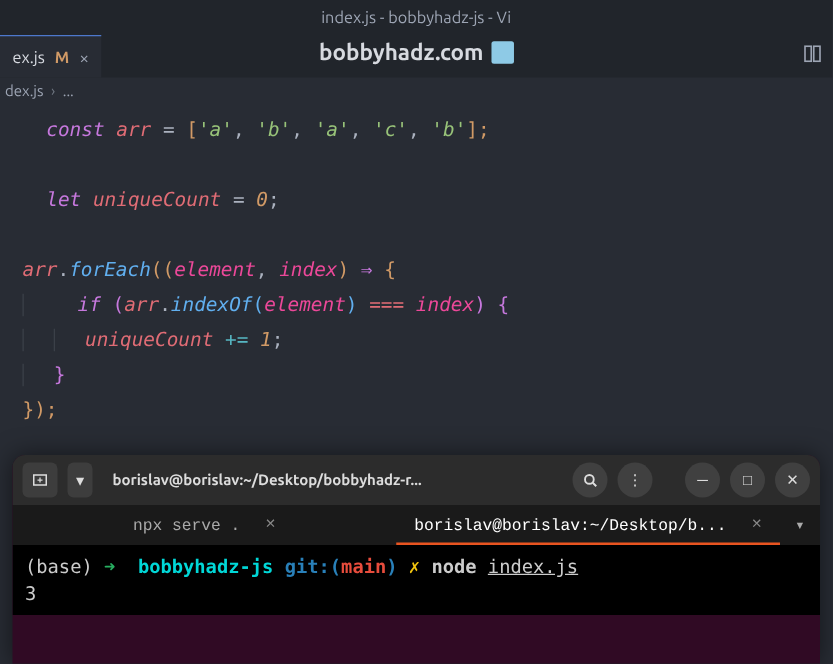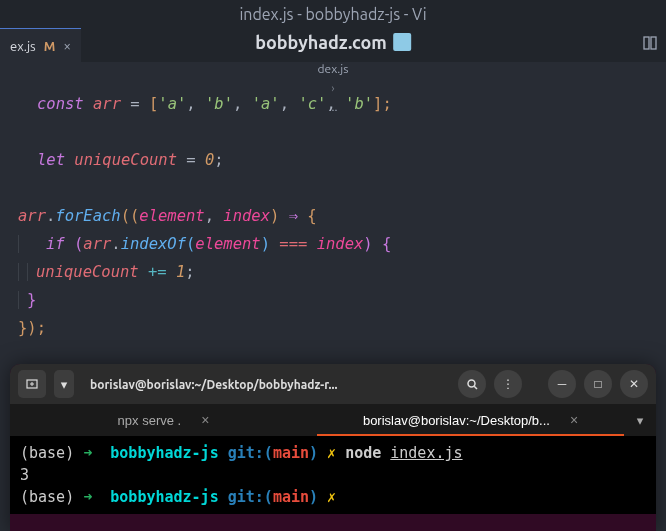--- a/index.html
+++ b/index.html
@@ -12,21 +12,21 @@
   overflow: hidden;
   position: relative;
 }
 .titlebar {
   height: 28px;
   background: #21252b;
   display: flex;
   align-items: center;
   justify-content: center;
   color: #9da5b4;
-  font-size: 16px;
+  font-size: 13px;
   font-family: Ubuntu, sans-serif;
 }
 .tabs-row {
   height: 34px;
   background: #21252b;
   display: flex;
   align-items: center;
   position: relative;
 }
 .tab {
@@ -71,33 +71,32 @@
 }
 .breadcrumb {
   height: 22px;
   padding: 0 4px;
   display: flex;
   align-items: center;
   gap: 6px;
   font-size: 12px;
   color: #9da5b4;
   font-family: Ubuntu, sans-serif;
-  flex-direction: column;
 }
 .breadcrumb-sep { color: #6f7681; }
 .code-area {
   padding: 6px 0 0 18px;
   font-size: 15.5px;
   line-height: 28px;
   font-style: italic;
 }
 .code-line { white-space: pre; }
 .indent-guide {
   border-left: 1px solid #3b4048;
-  padding-left: 8px;
+  padding-left: 24px;
 }
 .tok-kw { color: #c678dd; margin-left: 19px; }
 .tok-var { color: #e06c75; }
 .tok-op { color: #56b6c2; }
 .tok-eq { color: #abb2bf; font-style: normal; }
 .tok-str { color: #98c379; }
 .tok-punc { color: #abb2bf; font-style: normal; }
 .tok-num { color: #d19a66; }
 .tok-prop { color: #e06c75; }
 .tok-func { color: #61afef; }
@@ -160,21 +159,21 @@
   font-weight: bold;
   white-space: nowrap;
   overflow: hidden;
   text-overflow: ellipsis;
   padding: 0 8px;
 }
 .term-tabs {
   height: 32px;
   background: #1a1a1a;
   display: flex;
-  font-family: Liberation Sans, sans-serif;
+  font-family: Liberation Mono, monospace;
   font-size: 13px;
 }
 .term-tab {
   flex: 1;
   display: flex;
   align-items: center;
   justify-content: center;
   gap: 20px;
   color: #aaa;
   cursor: pointer;
@@ -294,15 +293,14 @@
     </div>
     <div class="term-tab active">
       <span>borislav@borislav:~/Desktop/b...</span>
       <span class="term-tab-close">×</span>
     </div>
     <div class="term-tab-add">▾</div>
   </div>
   <div class="term-body">
     <div class="term-line"><span class="t-base">(base) </span><span class="t-arrow">➜  </span><span class="t-dir">bobbyhadz-js </span><span class="t-git">git:(</span><span class="t-branch">main</span><span class="t-git">) </span><span class="t-x">✗ </span><span class="t-cmd">node </span><span class="t-file">index.js</span></div>
     <div class="term-line"><span class="t-out">3</span></div>
-    <div class="term-line"><span class="t-base">(base) </span><span class="t-arrow">➜  </span><span class="t-dir">bobbyhadz-js </span><span class="t-git">git:(</span><span class="t-branch">main</span><span class="t-git">) </span><span class="t-x">✗</span></div>
   </div>
 </div>
 
 </body></html>

